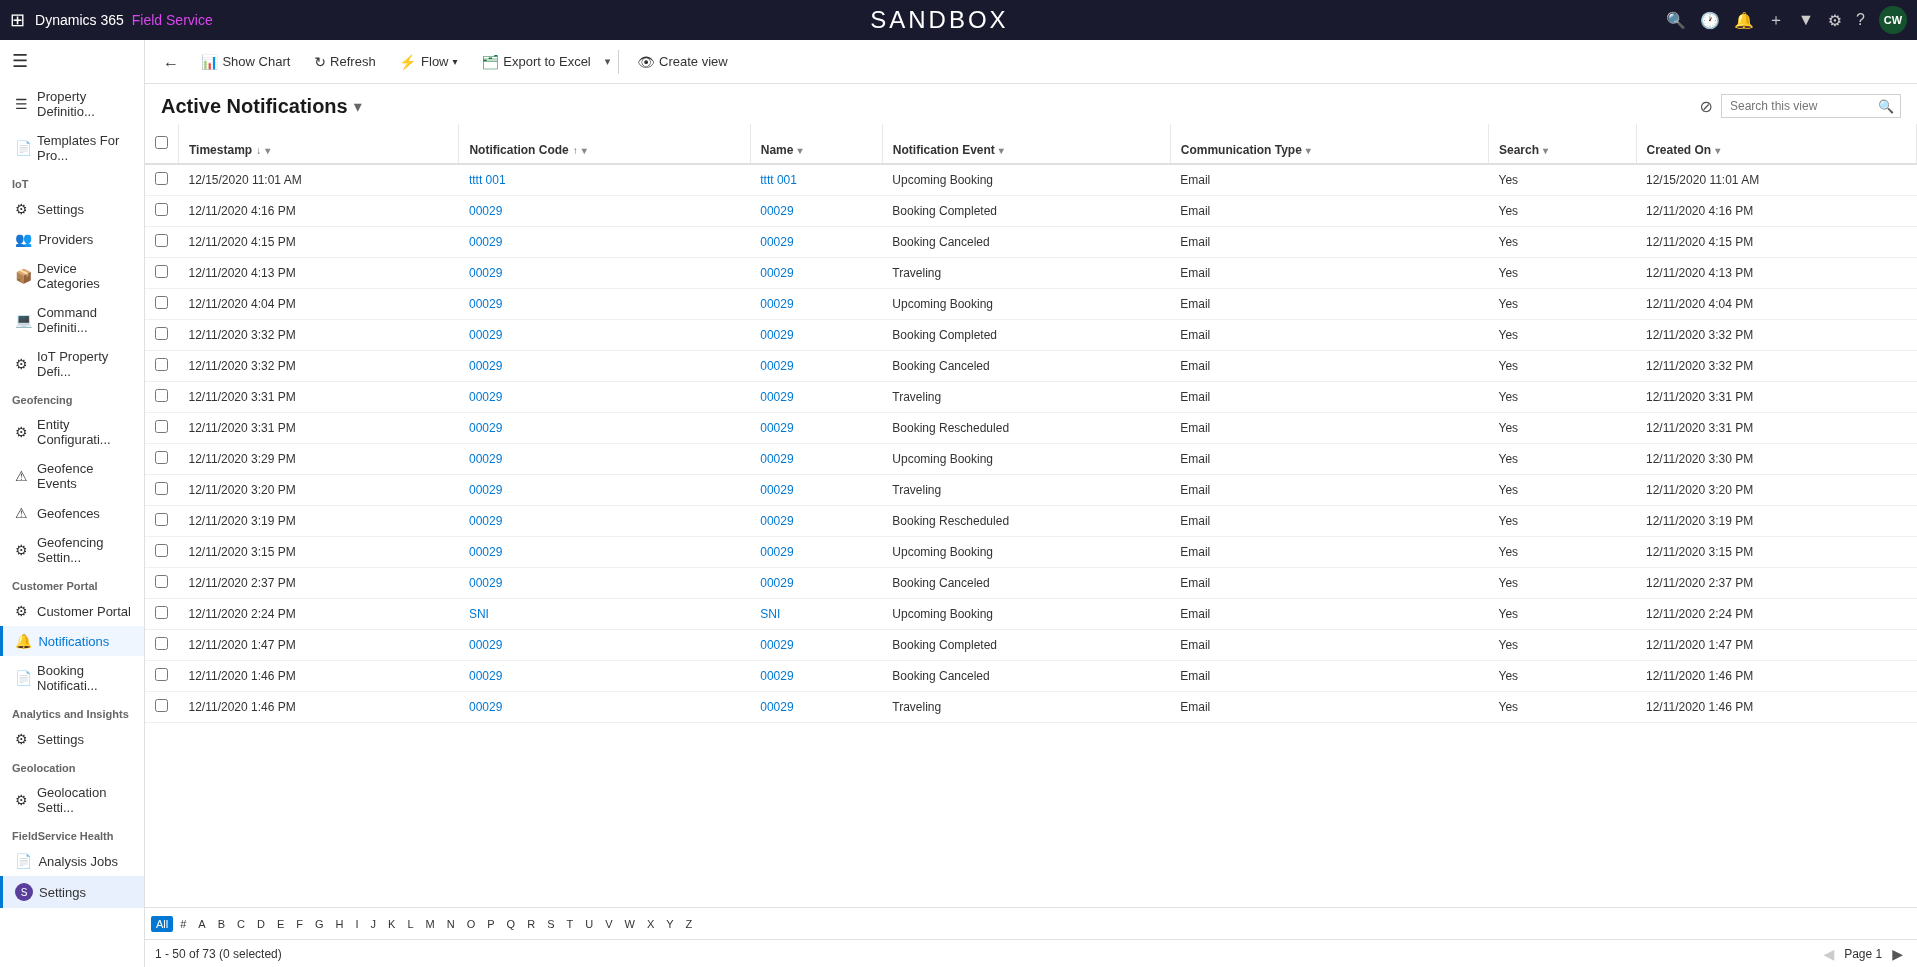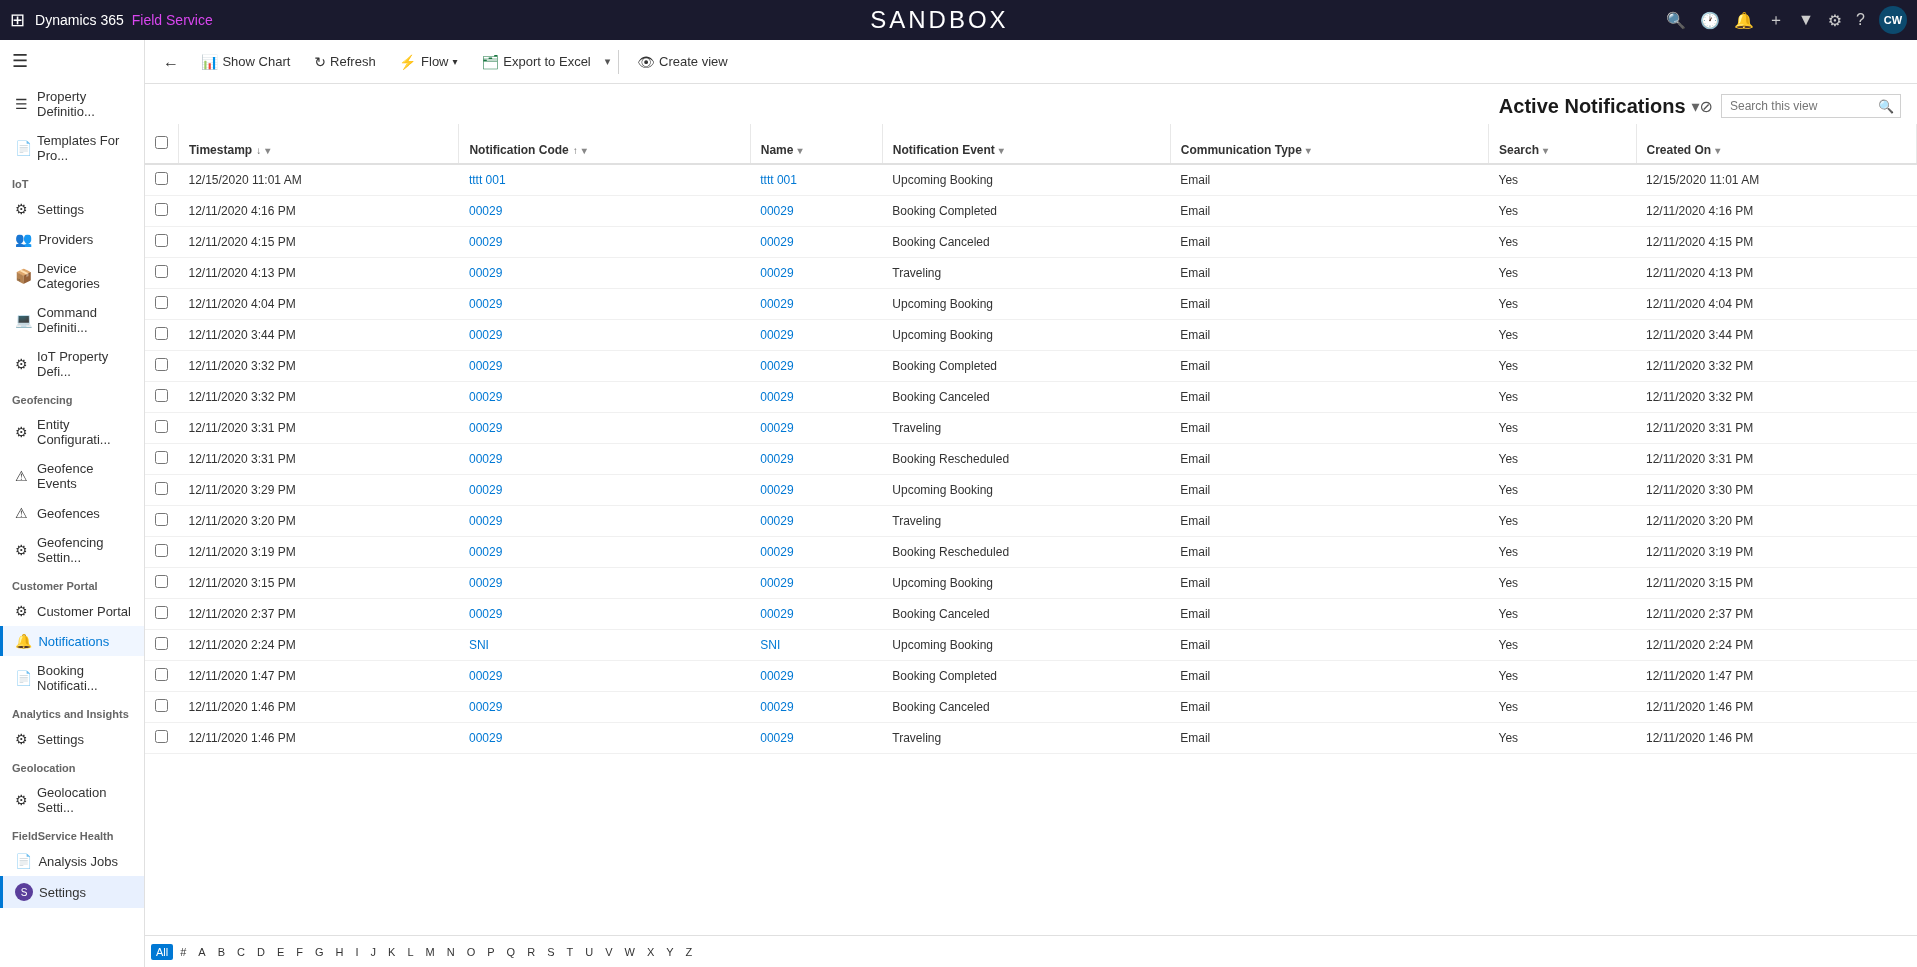--- a/index.html
+++ b/index.html
@@ -14,21 +14,21 @@
       align-items: center;
       padding: 0 10px;
       flex-shrink: 0;
     }
     .topbar-apps { font-size: 18px; margin-right: 10px; cursor: pointer; }
     .topbar-brand { font-size: 14px; font-weight: 500; margin-right: 8px; }
     .topbar-module { font-size: 14px; color: #d946ef; }
     .topbar-title { flex: 1; text-align: center; font-size: 24px; font-weight: 300; letter-spacing: 3px; }
     .topbar-icons { display: flex; gap: 14px; align-items: center; }
     .topbar-icon { color: #ccc; font-size: 16px; cursor: pointer; }
-    .topbar-avatar { background: #0c4a6e; border-radius: 50%; width: 28px; height: 28px; display: flex; align-items: center; justify-content: center; font-size: 11px; font-weight: bold; cursor: pointer; }
+    .topbar-avatar { background: #14532d; border-radius: 50%; width: 28px; height: 28px; display: flex; align-items: center; justify-content: center; font-size: 11px; font-weight: bold; cursor: pointer; }
 
     
     .main-layout { display: flex; flex: 1; overflow: hidden; }
 
     
     .sidebar {
       width: 145px;
       background: #fff;
       border-right: 1px solid #e0e0e0;
       overflow-y: auto;
@@ -88,21 +88,21 @@
       border-radius: 2px;
     }
     .toolbar-btn-icon { font-size: 14px; }
     .toolbar-divider { width: 1px; height: 24px; background: #d0d0d0; margin: 0 4px; }
 
     
     .page-header {
       padding: 10px 16px 6px;
       display: flex;
       align-items: center;
-      justify-content: flex-end;
+      justify-content: space-between;
       flex-shrink: 0;
     }
     .page-title-row { display: flex; align-items: center; gap: 6px; }
     .page-title { font-size: 20px; font-weight: 600; color: #1a1a1a; }
     .page-title-chevron { font-size: 16px; color: #666; cursor: pointer; }
     .page-header-right { display: flex; align-items: center; gap: 8px; }
     .filter-icon { font-size: 16px; color: #555; cursor: pointer; }
     .search-box {
       border: 1px solid #d0d0d0;
       padding: 4px 28px 4px 8px;
@@ -441,32 +441,20 @@
     <td class="td-check">
       <input type="checkbox" style="">
     </td>
     <td>12/11/2020 4:04 PM</td>
     <td><a class="td-link">00029</a></td>
     <td><a class="td-link">00029</a></td>
     <td>Upcoming Booking</td>
     <td>Email</td>
     <td>Yes</td>
     <td>12/11/2020 4:04 PM</td>
-  </tr>
-            <tr>
-    <td class="td-check">
-      <input type="checkbox" style="">
-    </td>
-    <td>12/11/2020 3:44 PM</td>
-    <td><a class="td-link">00029</a></td>
-    <td><a class="td-link">00029</a></td>
-    <td>Upcoming Booking</td>
-    <td>Email</td>
-    <td>Yes</td>
-    <td>12/11/2020 3:44 PM</td>
   </tr>
             <tr>
     <td class="td-check">
       <input type="checkbox" style="">
     </td>
     <td>12/11/2020 3:32 PM</td>
     <td><a class="td-link">00029</a></td>
     <td><a class="td-link">00029</a></td>
     <td>Booking Completed</td>
     <td>Email</td>
@@ -645,15 +633,23 @@
         <button class="alpha-btn">S</button>
         <button class="alpha-btn">T</button>
         <button class="alpha-btn">U</button>
         <button class="alpha-btn">V</button>
         <button class="alpha-btn">W</button>
         <button class="alpha-btn">X</button>
         <button class="alpha-btn">Y</button>
         <button class="alpha-btn">Z</button>
       </div>
 
+    <div class="status-bar">
+      <span>1 - 50 of 73 (0 selected)</span>
+      <div class="status-bar-right">
+        <button class="page-nav-btn" disabled="">◀</button>
+        <span>Page 1</span>
+        <button class="page-nav-btn">▶</button>
+      </div>
+    </div>
 
   </div>
 </div>
 
 </body></html>

